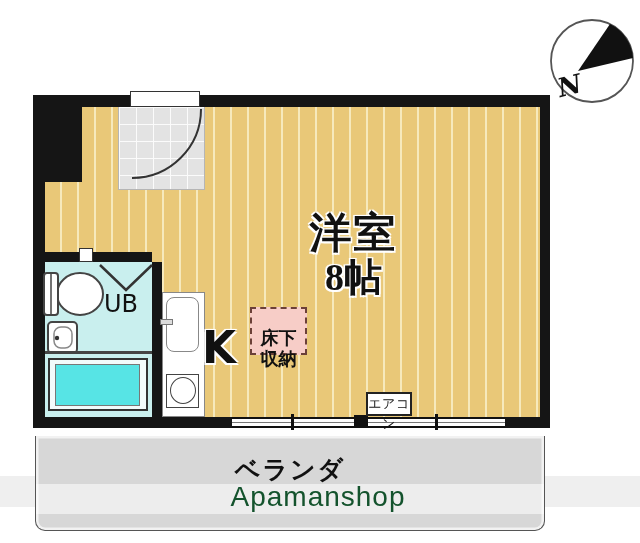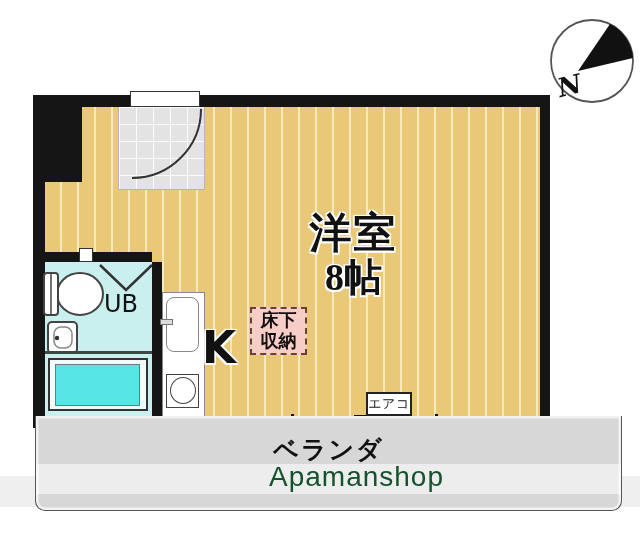--- a/index.html
+++ b/index.html
@@ -48,30 +48,30 @@
   .halo{text-shadow:-1.5px -1.5px 0 #fff,1.5px -1.5px 0 #fff,-1.5px 1.5px 0 #fff,1.5px 1.5px 0 #fff,0 0 3px #fff;}
   .lbl-genkan{left:118px;top:126px;width:87px;text-align:center;font-size:29px;font-weight:bold;letter-spacing:1px;}
   .lbl-room{left:256px;top:210px;width:195px;text-align:center;font-weight:bold;}
   .lbl-room .l1{font-size:42px;line-height:46px;letter-spacing:2px;}
   .lbl-room .l2{font-size:38px;line-height:42px;font-family:Liberation Serif, serif;}
   .lbl-ub{left:92px;top:290px;width:58px;text-align:center;font-size:24px;font-weight:500;}
   .lbl-k{left:202px;top:322px;font-size:44px;font-weight:bold;}
   .storage{
     left:250px;top:307px;width:57px;height:48px;box-sizing:border-box;
     background:#f7cdc7;border:2px dashed #6b4038;
-    font-size:18px;font-weight:bold;line-height:21px;text-align:center;padding-top:0;
+    font-size:18px;font-weight:bold;line-height:21px;text-align:center;padding-top:18px;
   }
   .aircon{
     left:366px;top:392px;width:46px;height:24px;box-sizing:border-box;background:#fff;
     border:2px solid #222;font-size:13px;line-height:20px;text-align:center;letter-spacing:0.5px;
   }
   
   .faint-band{left:0;top:476px;width:640px;height:31px;background:#efefef;}
   .veranda{
-    left:35px;top:416px;width:587px;height:95px;background:#d7d7d7;
+    left:35px;top:436px;width:510px;height:95px;background:#d7d7d7;
     border:1.5px solid #555;border-top:none;border-radius:0 0 10px 10px;
     box-shadow:inset 0 0 0 2.5px #f2f2f2;box-sizing:border-box;overflow:hidden;
   }
   .veranda-band{position:absolute;left:0;top:48px;width:100%;height:30px;background:rgba(255,255,255,0.55);}
   .lbl-veranda{position:absolute;left:0;top:17px;width:100%;text-align:center;font-size:25px;font-weight:bold;letter-spacing:2px;}
   .watermark{
     position:absolute;left:0;top:45px;width:100%;text-align:center;transform:translateX(28px);
     font-family:"Liberation Sans","DejaVu Sans",sans-serif;font-size:28px;color:#14532d;letter-spacing:1px;
   }
   .compass{left:548px;top:17px;}

